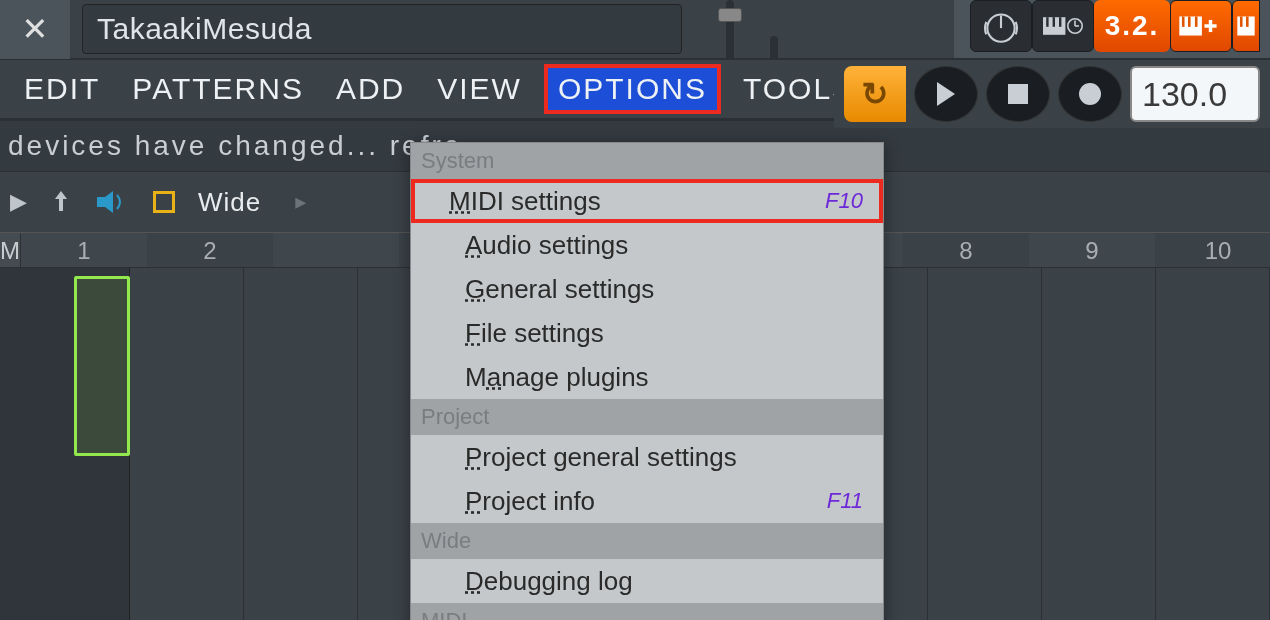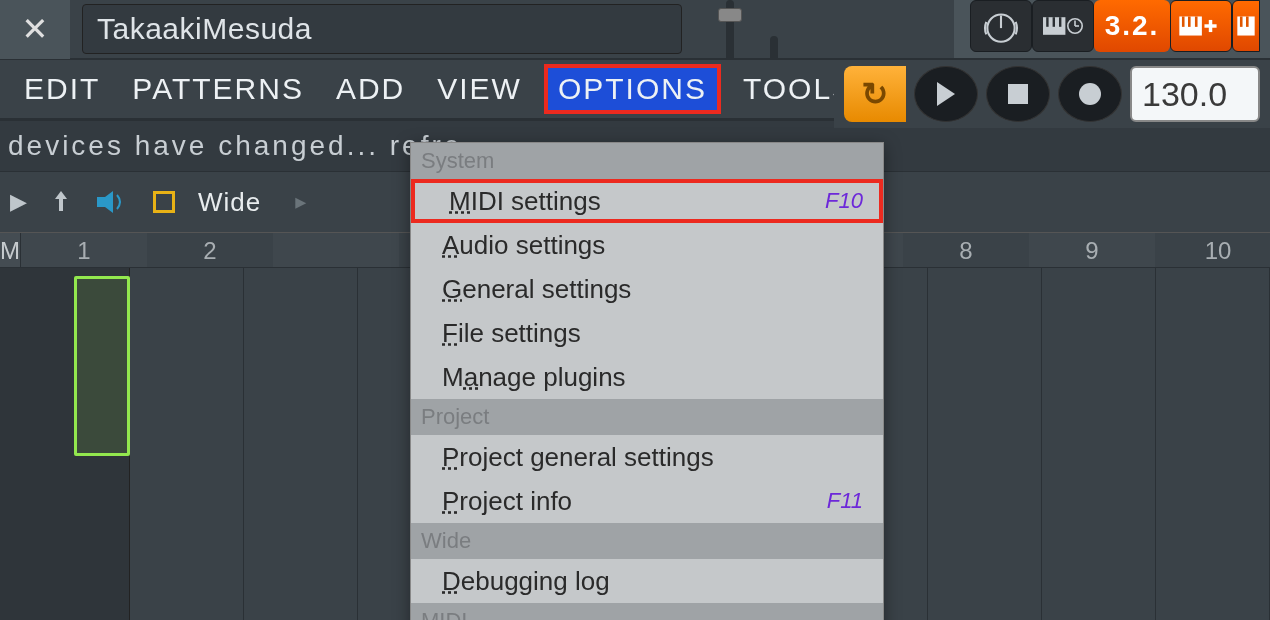--- a/index.html
+++ b/index.html
@@ -48,21 +48,21 @@
 .ruler-num:nth-child(odd) { background: #3f474d; }
 
 .track-area { position: relative; height: 352px; background: #3a4248; }
 .track-lane { position: absolute; left: 130px; top: 0; right: 0; bottom: 0; display: flex; }
 .track-col { width: 126px; border-right: 1px solid #2a3035; }
 .track-left { width: 130px; height: 100%; background: #2f353a; border-right: 1px solid #222; }
 .clip { position: absolute; left: 74px; top: 8px; width: 56px; height: 180px; border: 3px solid #93e84e; background: rgba(147,232,78,0.12); border-radius: 2px; }
 
 .dropdown { position: absolute; left: 410px; top: 118px; width: 474px; background: #c5c8ca; border: 1px solid #888; box-shadow: 0 4px 16px rgba(0,0,0,0.4); z-index: 100; margin-top: 24px; }
 .dd-section { height: 36px; background: #9fa3a6; color: #7a7d80; font-size: 22px; padding: 4px 10px; display: flex; align-items: center; }
-.dd-item { height: 44px; display: flex; align-items: center; padding-left: 31px; padding-right: 20px; color: #2a2a2a; font-size: 26px; position: relative; }
+.dd-item { height: 44px; display: flex; align-items: center; padding-left: 54px; padding-right: 20px; color: #2a2a2a; font-size: 26px; position: relative; }
 .dd-item .shortcut { margin-left: auto; color: #6d28d9; font-style: italic; font-size: 22px; }
 .dd-item.highlighted { border: 4px solid #ec2a1f; padding-left: 34px; padding-right: 16px; gap: 6px; }
 .underline-char { text-decoration: underline; text-decoration-style: dotted; }
 
 .piano-svg { width: 40px; height: 24px; }
 .knob-svg { width: 42px; height: 42px; }
 .play-tri { width: 0; height: 0; border-left: 18px solid #c8ced3; border-top: 12px solid transparent; border-bottom: 12px solid transparent; }
 .stop-sq { width: 20px; height: 20px; background: #c8ced3; }
 .rec-circ { width: 22px; height: 22px; border-radius: 50%; background: #c8ced3; }
 </style>

